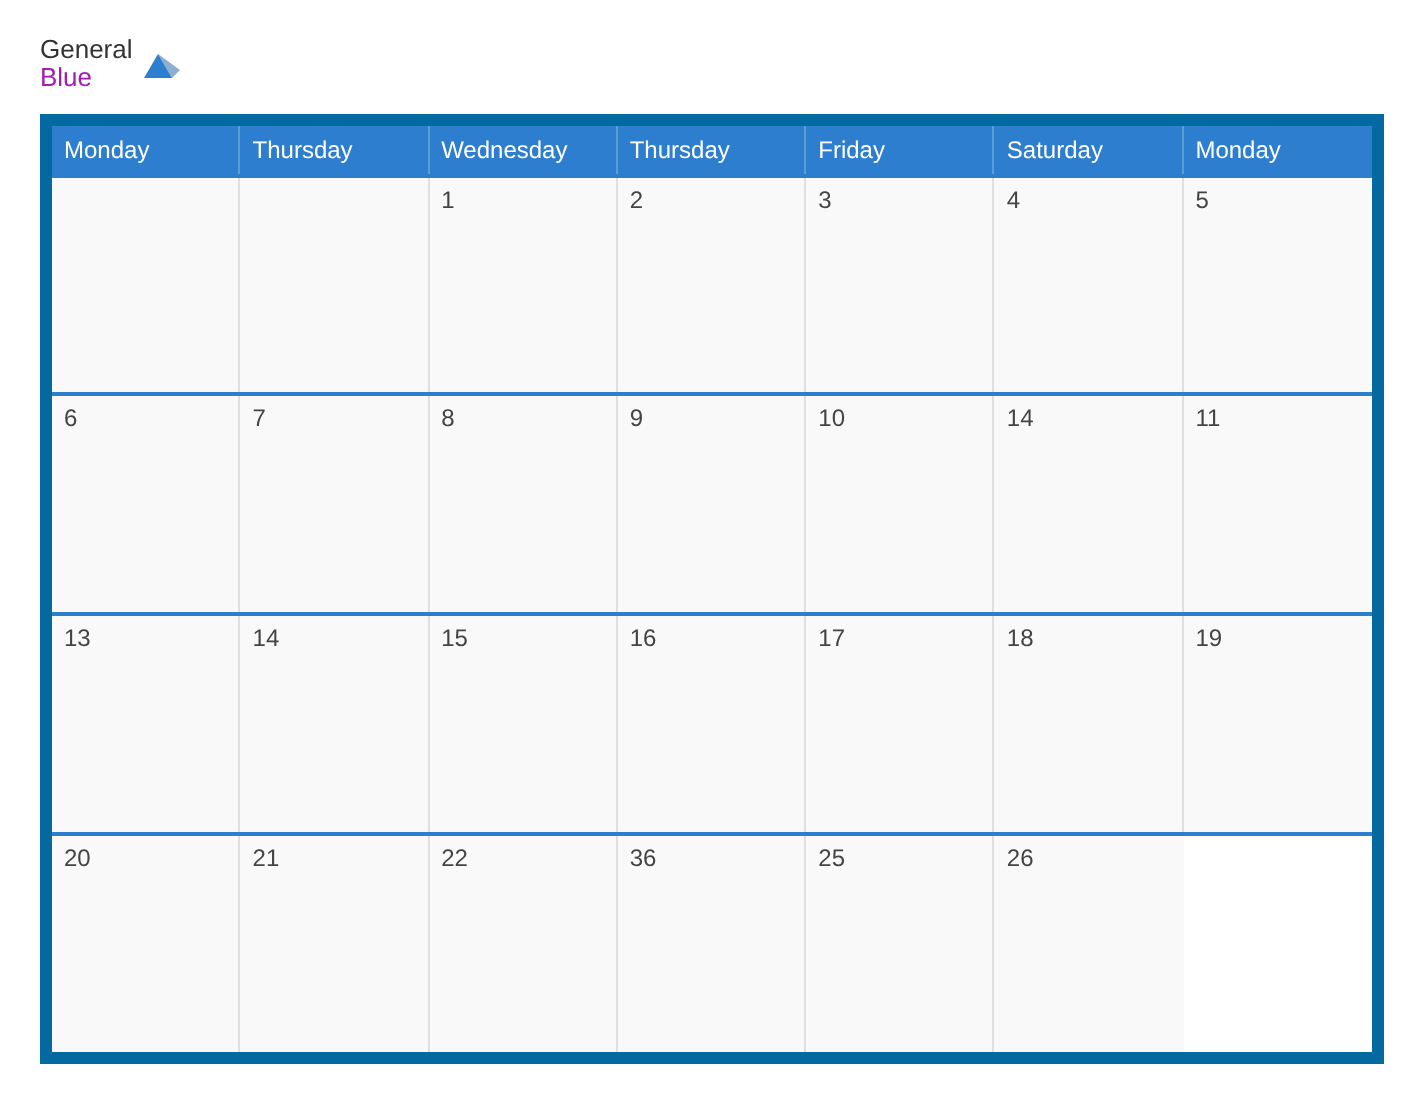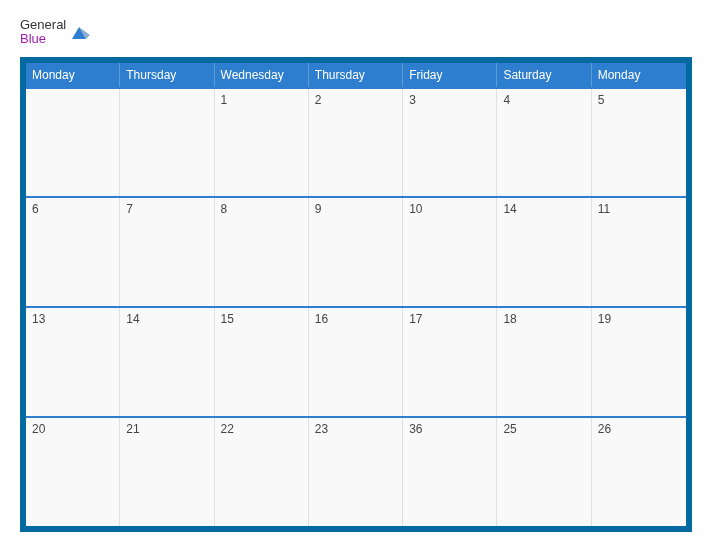--- a/index.html
+++ b/index.html
@@ -210,23 +210,20 @@
           <div class="cal-cell">
             <span class="day-num">20</span>
           </div>
           <div class="cal-cell">
             <span class="day-num">21</span>
           </div>
           <div class="cal-cell">
             <span class="day-num">22</span>
           </div>
           <div class="cal-cell">
-            <span class="day-num">23</span>
-          </div>
-          <div class="cal-cell">
             <span class="day-num">36</span>
           </div>
           <div class="cal-cell">
             <span class="day-num">25</span>
           </div>
           <div class="cal-cell">
             <span class="day-num">26</span>
           </div>
         </div>
       </div>

